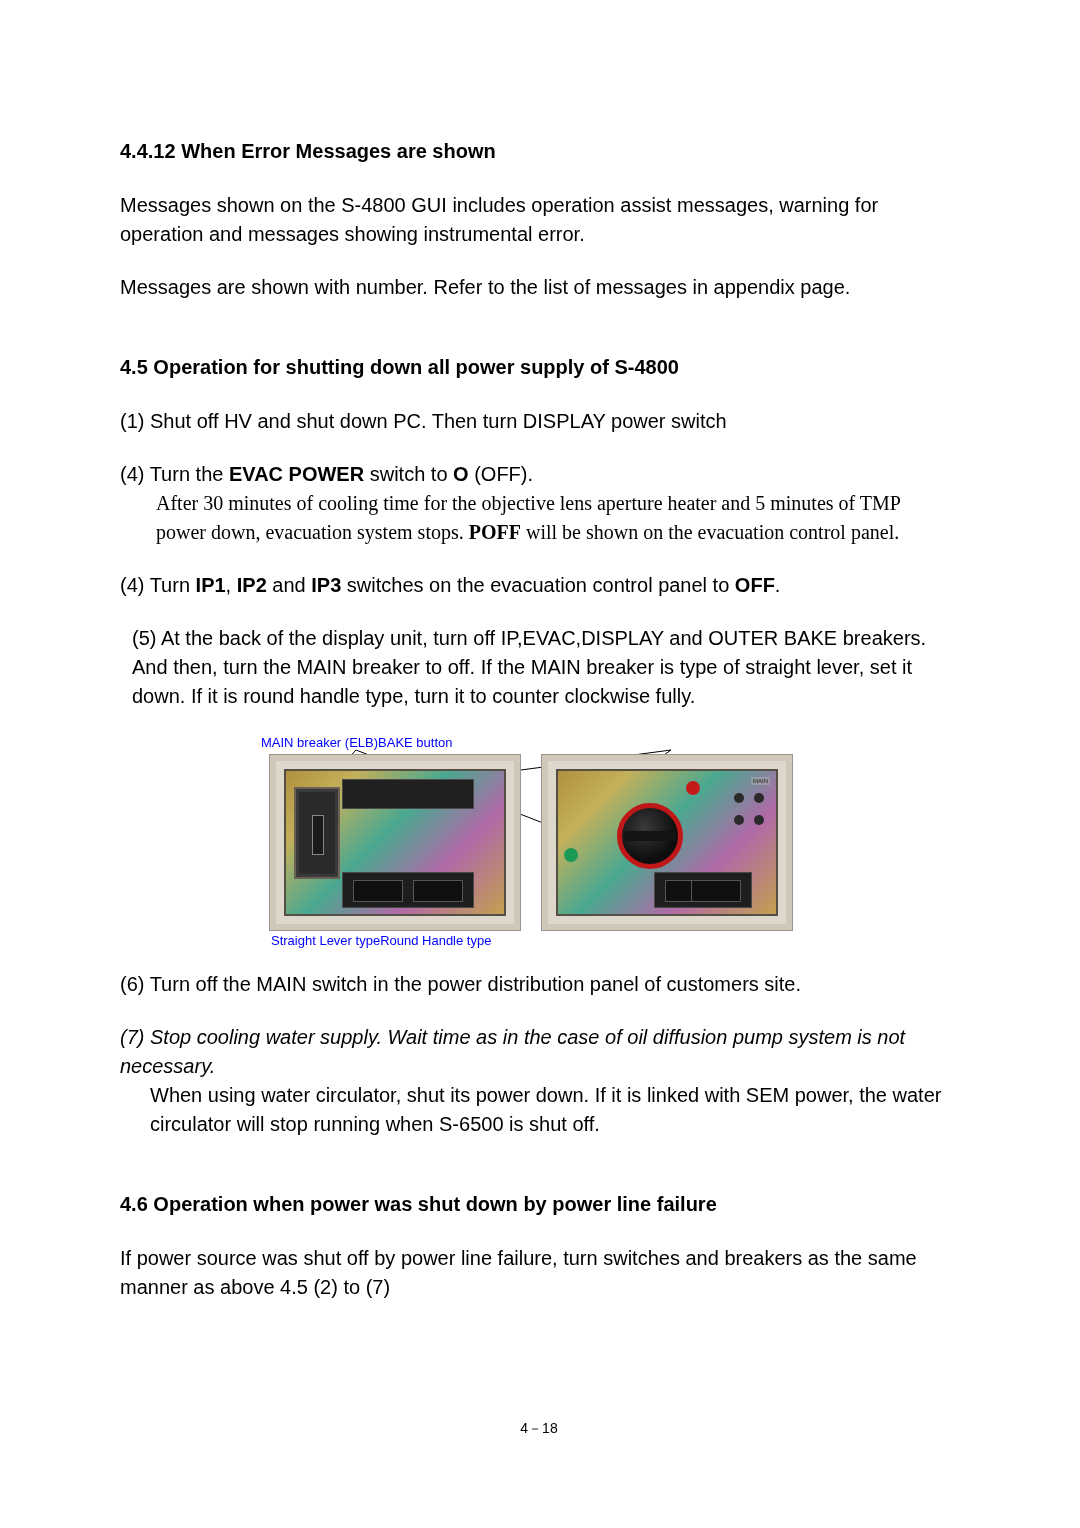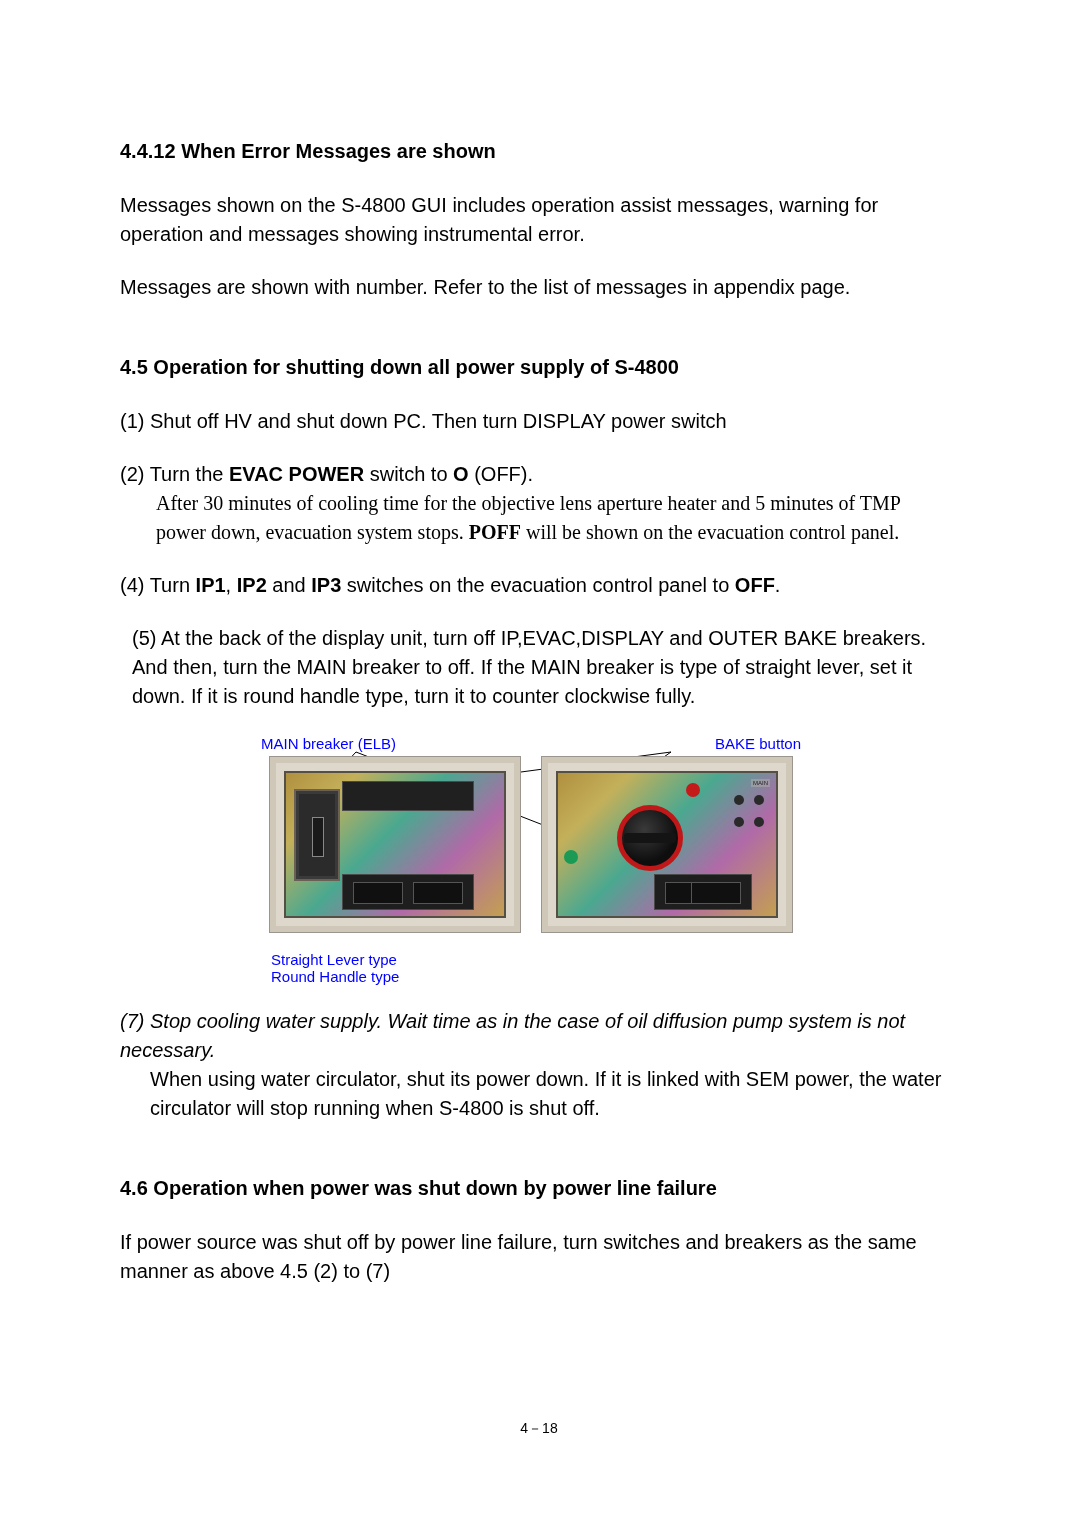--- a/index.html
+++ b/index.html
@@ -36,26 +36,25 @@
     line-height: 1.45;
     margin: 0 0 24px 0;
   }
   .spacer-md { height: 30px; }
   .figure-wrap {
     width: 560px;
     margin: 0 auto 22px auto;
   }
   .fig-top-labels, .fig-bottom-labels {
     display: flex;
-    justify-content: space-between;
-    font-size: 15px;
+    font-size: 13px;
     color: #0000ff;
     padding: 0 10px 4px 10px;
   }
-  .fig-bottom-labels { padding: 18px 20px 0 20px; flex-direction: column; }
+  .fig-bottom-labels { padding: 2px 20px 0 20px; }
   .panels-row {
     display: flex;
     gap: 20px;
     justify-content: center;
     position: relative;
   }
   .panel {
     width: 250px;
     height: 175px;
     background: #ded8cc;
@@ -170,21 +169,21 @@
   <p class="para">Messages shown on the S-4800 GUI includes operation assist messages, warning for operation and messages showing instrumental error.</p>
   <p class="para">Messages are shown with number. Refer to the list of messages in appendix page.</p>
 
   <div class="spacer-md"></div>
 
   <p class="sec-heading">4.5   Operation for shutting down all power supply of S-4800</p>
 
   <p class="step">(1)  Shut off HV and shut down PC. Then turn DISPLAY power switch</p>
 
   <p class="step">
-    <span>(2)  Turn the </span><b>EVAC POWER</b><span> switch to </span><b>O</b><span> (OFF).</span>
+    <span>(4)  Turn the </span><b>EVAC POWER</b><span> switch to </span><b>O</b><span> (OFF).</span>
     <br>
     <span class="indent" style="display:block; padding-left:36px;">
       <span>After 30 minutes of cooling time for the objective lens aperture heater and 5 minutes of TMP power down, evacuation system stops. </span><b>POFF</b><span> will be shown on the evacuation control panel.</span>
     </span>
   </p>
 
   <p class="step">
     <span>(4) Turn </span><b>IP1</b><span>, </span><b>IP2</b><span> and </span><b>IP3</b><span> switches on the evacuation control panel to </span><b>OFF</b><span>.</span>
   </p>
 
@@ -232,24 +231,25 @@
           <div class="outlet-strip" style="left:96px; width:96px;"></div>
         </div>
       </div>
     </div>
     <div class="fig-bottom-labels">
       <span>Straight Lever type</span>
       <span>Round Handle type</span>
     </div>
   </div>
 
+  <p class="step">(6) Turn off the MAIN switch in the power distribution panel of customers site.</p>
 
   <p class="step">
     <span style="display:block;font-style:italic;">(7) Stop cooling water supply. Wait time as in the case of oil diffusion pump system is not necessary.</span>
-    <span style="display:block; padding-left:30px;">When using water circulator, shut its power down. If it is linked with SEM power, the water circulator will stop running when S-4800 is shut off.</span>
+    <span style="display:block; padding-left:30px;">When using water circulator, shut its power down. If it is linked with SEM power, the water circulator will stop running when S-6500 is shut off.</span>
   </p>
 
   <div class="spacer-md"></div>
 
   <p class="sec-heading">4.6   Operation when power was shut down by power line failure</p>
   <p class="para">If power source was shut off by power line failure, turn switches and breakers as the same manner as above 4.5 (2) to (7)</p>
 
   <div class="page-number">4－18</div>
 </div>
 

